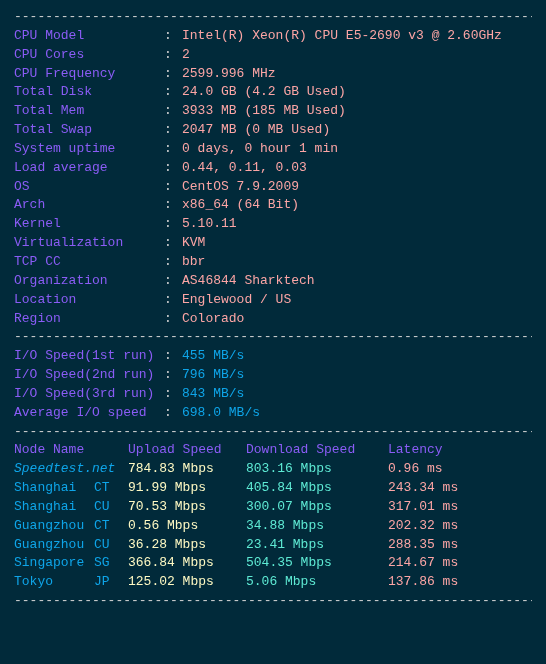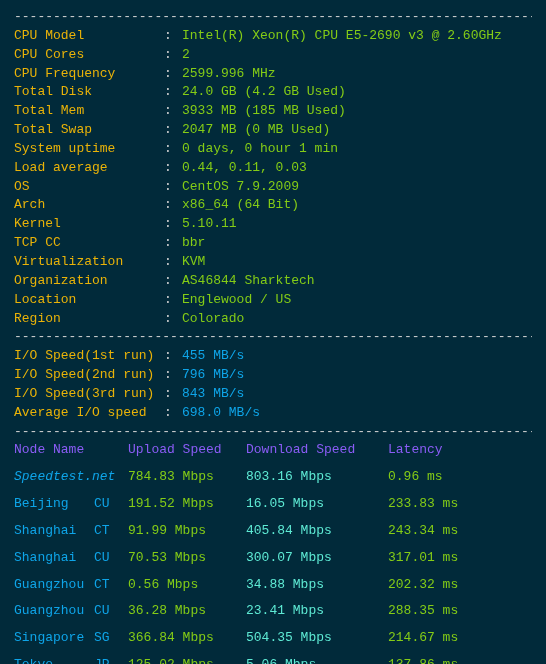--- a/index.html
+++ b/index.html
@@ -6,24 +6,24 @@
     body {
       background: #012a3a;
       font-family: 'Consolas', 'Monaco', 'Courier New', monospace;
       font-size: 13px;
       color: #d4d4d4;
       padding: 8px 14px;
       width: 546px;
       line-height: 1.45;
     }
     .dash { color: #d4d4d4; letter-spacing: 0; white-space: nowrap; overflow: hidden;}
-    .label { color: #eab308; display: inline-block; }
+    .label { color: #8b5cf6; display: inline-block; }
     .colon { color: #d4d4d4; }
-    .cyan { color: #84cc16; margin-top: 8px; }
-    .green { color: #84cc16; }
+    .cyan { color: #fca5a5; }
+    .green { color: #fef9c3; }
     .yellow { color: #0ea5e9; }
     .red { color: #5eead4; }
     .sys-row .label { width: 150px; white-space: pre; }
     .sys-row .colon { display: inline-block; width: 18px; }
     .st-header { white-space: pre; color: #8b5cf6; }
     .st-row { white-space: pre; }
     .st-node { display: inline-block; width: 80px; }
     .st-loc { display: inline-block; width: 34px; }
     .st-up { display: inline-block; width: 118px; }
     .st-down { display: inline-block; width: 142px; }
@@ -39,43 +39,42 @@
     <div class="sys-row"><span class="label">CPU Cores</span><span class="colon">: </span><span class="cyan">2</span></div>
     <div class="sys-row"><span class="label">CPU Frequency</span><span class="colon">: </span><span class="cyan">2599.996 MHz</span></div>
     <div class="sys-row"><span class="label">Total Disk</span><span class="colon">: </span><span class="cyan">24.0 GB (4.2 GB Used)</span></div>
     <div class="sys-row"><span class="label">Total Mem</span><span class="colon">: </span><span class="cyan">3933 MB (185 MB Used)</span></div>
     <div class="sys-row"><span class="label">Total Swap</span><span class="colon">: </span><span class="cyan">2047 MB (0 MB Used)</span></div>
     <div class="sys-row"><span class="label">System uptime</span><span class="colon">: </span><span class="cyan">0 days, 0 hour 1 min</span></div>
     <div class="sys-row"><span class="label">Load average</span><span class="colon">: </span><span class="cyan">0.44, 0.11, 0.03</span></div>
     <div class="sys-row"><span class="label">OS</span><span class="colon">: </span><span class="cyan">CentOS 7.9.2009</span></div>
     <div class="sys-row"><span class="label">Arch</span><span class="colon">: </span><span class="cyan">x86_64 (64 Bit)</span></div>
     <div class="sys-row"><span class="label">Kernel</span><span class="colon">: </span><span class="cyan">5.10.11</span></div>
+    <div class="sys-row"><span class="label">Virtualization</span><span class="colon">: </span><span class="cyan">KVM</span></div>
     <div class="sys-row"><span class="label">TCP CC</span><span class="colon">: </span><span class="cyan">bbr</span></div>
-    <div class="sys-row"><span class="label">Virtualization</span><span class="colon">: </span><span class="cyan">KVM</span></div>
     <div class="sys-row"><span class="label">Organization</span><span class="colon">: </span><span class="cyan">AS46844 Sharktech</span></div>
     <div class="sys-row"><span class="label">Location</span><span class="colon">: </span><span class="cyan">Englewood / US</span></div>
     <div class="sys-row"><span class="label">Region</span><span class="colon">: </span><span class="cyan">Colorado</span></div>
   </div>
 
 <div class="dash">----------------------------------------------------------------------</div>
 
 <div id="io-block">
     <div class="sys-row"><span class="label">I/O Speed(1st run)</span><span class="colon">: </span><span class="yellow">455 MB/s</span></div>
     <div class="sys-row"><span class="label">I/O Speed(2nd run)</span><span class="colon">: </span><span class="yellow">796 MB/s</span></div>
     <div class="sys-row"><span class="label">I/O Speed(3rd run)</span><span class="colon">: </span><span class="yellow">843 MB/s</span></div>
     <div class="sys-row"><span class="label">Average I/O speed</span><span class="colon">: </span><span class="yellow">698.0 MB/s</span></div>
   </div>
 
 <div class="dash">----------------------------------------------------------------------</div>
 
 <div class="st-header"><span class="st-node">Node Name</span><span class="st-loc"></span><span class="st-up">Upload Speed</span><span class="st-down">Download Speed</span><span class="st-lat">Latency</span></div>
 
 <div id="st-block">
     <div class="st-row"><span class="st-node yellow" style="width: 114px; font-style: italic;">Speedtest.net</span><span class="st-loc yellow" style="width: 0px;"></span><span class="st-up green">784.83 Mbps</span><span class="st-down red">803.16 Mbps</span><span class="st-lat cyan">0.96 ms</span></div>
-    <div class="st-row"><span class="st-node yellow">Beijing</span><span class="st-loc yellow">CU</span><span class="st-up green">191.52 Mbps</span><span class="st-down red">16.05 Mbps</span><span class="st-lat cyan">233.83 ms</span></div>
     <div class="st-row"><span class="st-node yellow">Shanghai</span><span class="st-loc yellow">CT</span><span class="st-up green">91.99 Mbps</span><span class="st-down red">405.84 Mbps</span><span class="st-lat cyan">243.34 ms</span></div>
     <div class="st-row"><span class="st-node yellow">Shanghai</span><span class="st-loc yellow">CU</span><span class="st-up green">70.53 Mbps</span><span class="st-down red">300.07 Mbps</span><span class="st-lat cyan">317.01 ms</span></div>
     <div class="st-row"><span class="st-node yellow">Guangzhou</span><span class="st-loc yellow">CT</span><span class="st-up green">0.56 Mbps</span><span class="st-down red">34.88 Mbps</span><span class="st-lat cyan">202.32 ms</span></div>
     <div class="st-row"><span class="st-node yellow">Guangzhou</span><span class="st-loc yellow">CU</span><span class="st-up green">36.28 Mbps</span><span class="st-down red">23.41 Mbps</span><span class="st-lat cyan">288.35 ms</span></div>
     <div class="st-row"><span class="st-node yellow">Singapore</span><span class="st-loc yellow">SG</span><span class="st-up green">366.84 Mbps</span><span class="st-down red">504.35 Mbps</span><span class="st-lat cyan">214.67 ms</span></div>
     <div class="st-row"><span class="st-node yellow">Tokyo</span><span class="st-loc yellow">JP</span><span class="st-up green">125.02 Mbps</span><span class="st-down red">5.06 Mbps</span><span class="st-lat cyan">137.86 ms</span></div>
   </div>
 
 <div class="dash">----------------------------------------------------------------------</div>
 

